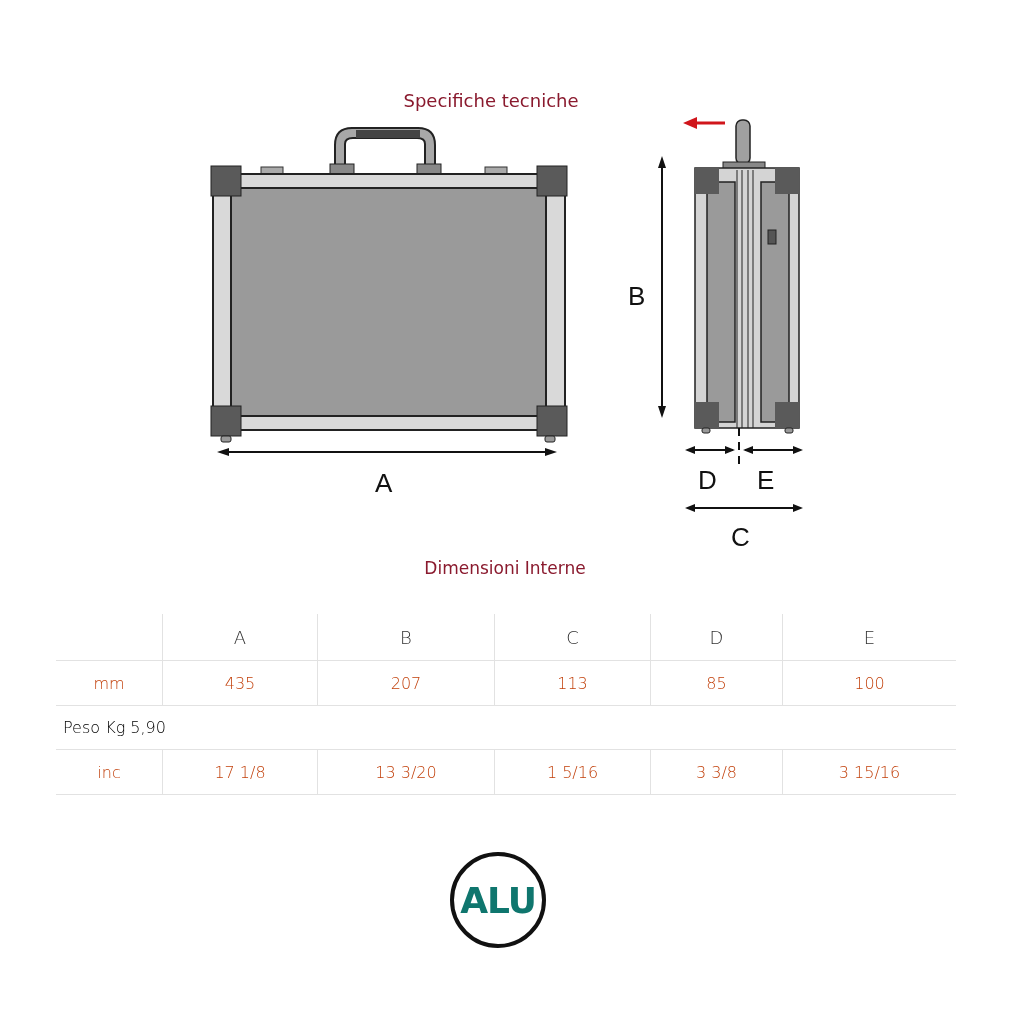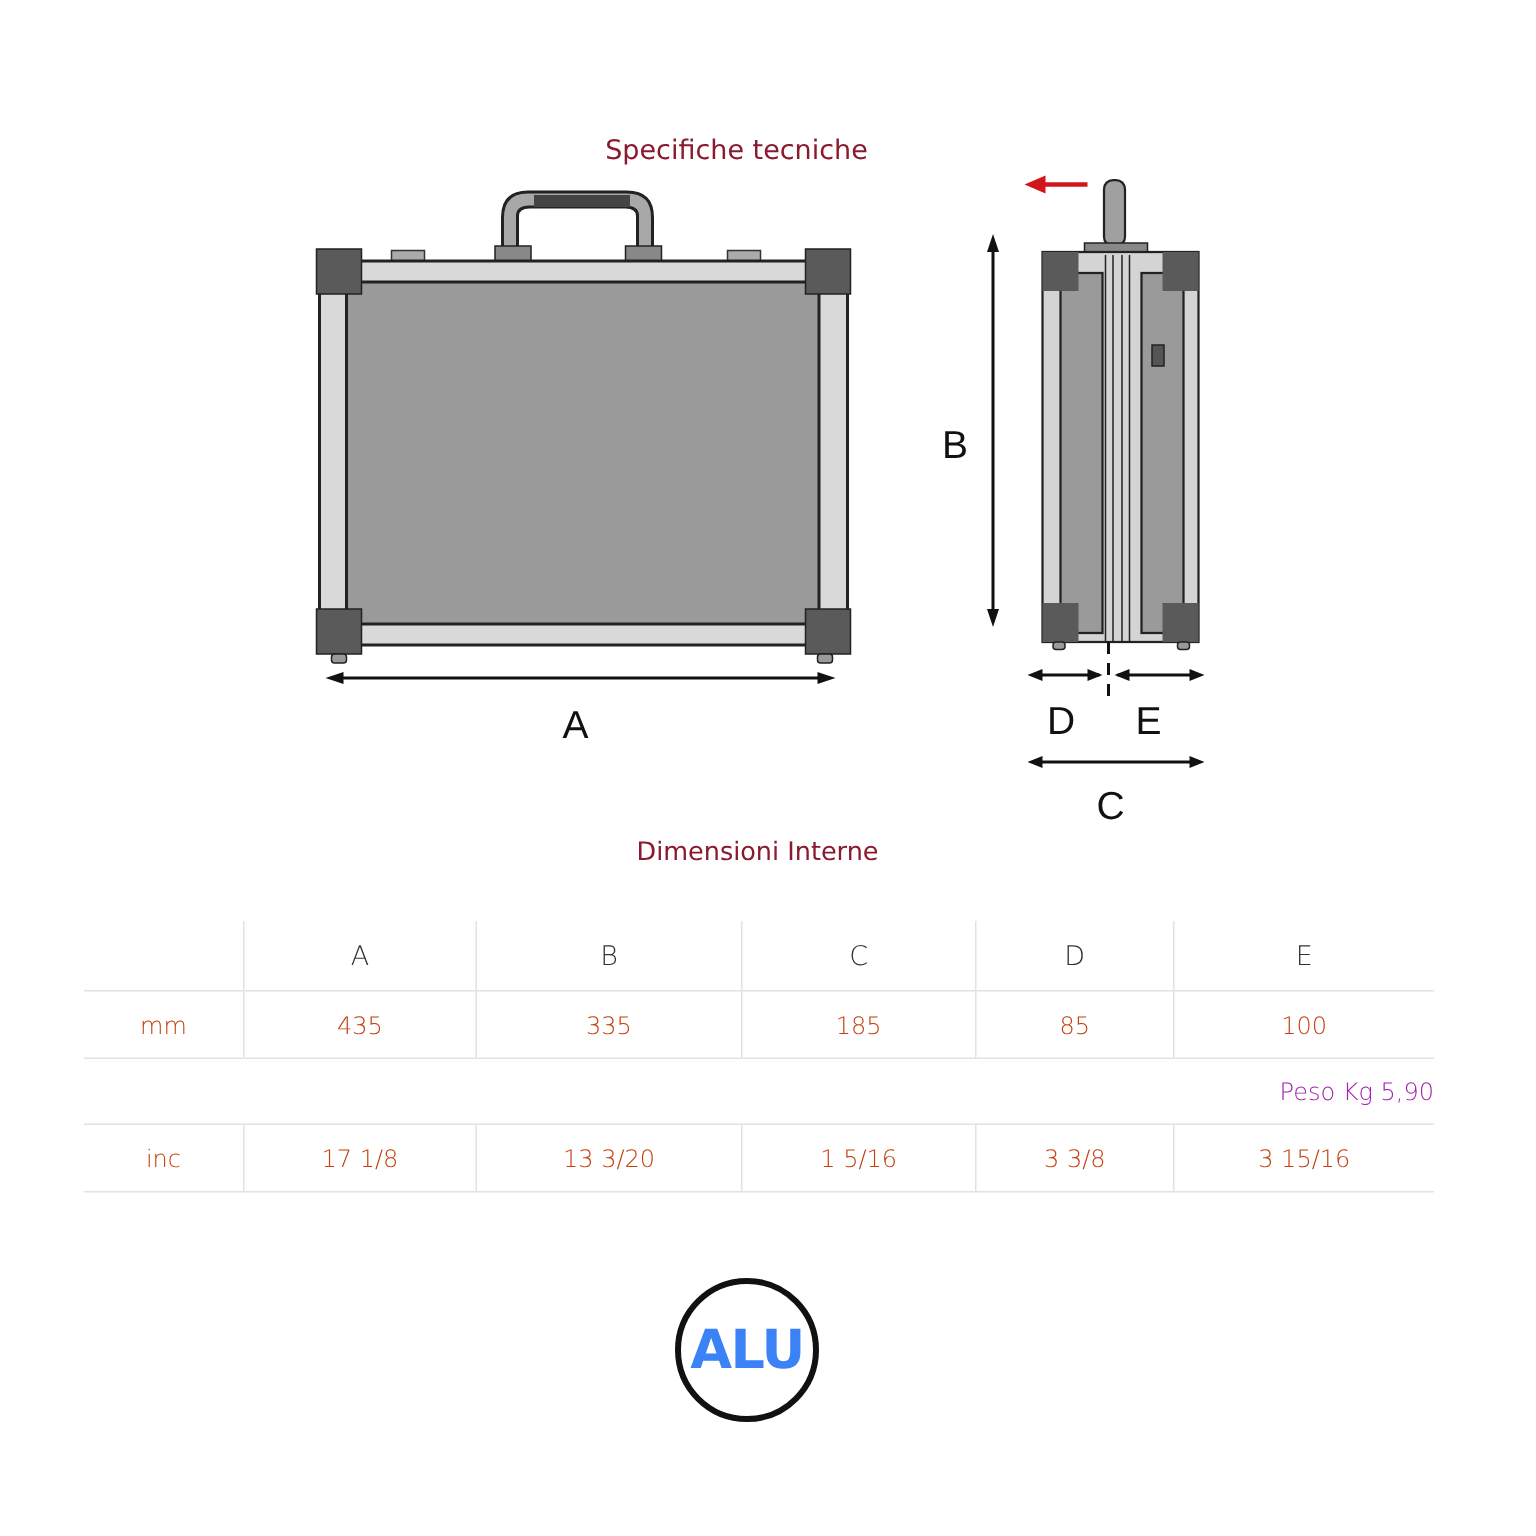--- a/index.html
+++ b/index.html
@@ -5,22 +5,22 @@
   html, body { margin:0; padding:0; background:#ffffff; }
   body { width:1024px; height:1024px; position:relative; overflow:hidden; font-family:"Liberation Sans", sans-serif; }
   .abs { position:absolute; }
   .title-red { color:#8a1a2e; font-family:"DejaVu Sans", sans-serif; font-size:18px; text-align:center; }
   .dim-label { font-family:"Liberation Sans", sans-serif; font-size:26px; color:#111; position:absolute; }
   table.spec { position:absolute; left:56px; top:614px; width:900px; border-collapse:collapse; font-family:"DejaVu Sans", sans-serif; font-weight:300; }
   table.spec td { text-align:center; color:#c2410c; font-size:16px; border-right:1px solid #e2e2e2; height:44px; padding:0; }
   table.spec tr.row-border td { border-bottom:1px solid #e2e2e2; }
   table.spec td:last-child { border-right:none; }
   table.spec tr.head td { color:#333; font-size:18px; height:46px; }
-  table.spec td.weight { text-align:right; padding-left:7px; border-right:none; color:#a21caf; font-size:16px; height:43px; }
-  .alu { position:absolute; left:450px; top:852px; width:96px; height:96px; border:4px solid #111; border-radius:50%; box-sizing:border-box; display:flex; align-items:center; justify-content:center; font-family:"DejaVu Sans", sans-serif; font-weight:bold; font-size:36px; color:#3b82f6; letter-spacing:-1px; }
+  table.spec td.weight { text-align:left; padding-left:7px; border-right:none; color:#000000; font-size:16px; height:43px; }
+  .alu { position:absolute; left:450px; top:852px; width:96px; height:96px; border:4px solid #111; border-radius:50%; box-sizing:border-box; display:flex; align-items:center; justify-content:center; font-family:"DejaVu Sans", sans-serif; font-weight:bold; font-size:36px; color:#0f766e; letter-spacing:-1px; }
 </style>
 </head>
 <body>
 
 <div class="abs title-red" style="left:366px; top:90px; width:250px;">Specifiche tecniche</div>
 
 <svg class="abs" style="left:205px; top:120px;" width="370" height="340">
 
   <path d="M130 50 L130 25 Q130 8 147 8 L213 8 Q230 8 230 25 L230 50 L220 50 L220 24 Q220 18 212 18 L148 18 Q140 18 140 24 L140 50 Z" fill="#a8a8a8" stroke="#222" stroke-width="2"></path>
   <rect x="151" y="10" width="64" height="8" fill="#444"></rect>
@@ -108,22 +108,22 @@
     <td style="width:106px;"></td>
     <td style="width:154px;">A</td>
     <td style="width:176px;">B</td>
     <td style="width:155px;">C</td>
     <td style="width:131px;">D</td>
     <td>E</td>
   </tr>
   <tr class="row-border">
     <td>mm</td>
     <td>435</td>
-    <td>335</td>
-    <td>185</td>
+    <td>207</td>
+    <td>113</td>
     <td>85</td>
     <td>100</td>
   </tr>
   <tr class="row-border">
     <td colspan="6" class="weight">Peso  Kg 5,90</td>
   </tr>
   <tr class="row-border">
     <td>inc</td>
     <td>17 1/8</td>
     <td>13 3/20</td>

